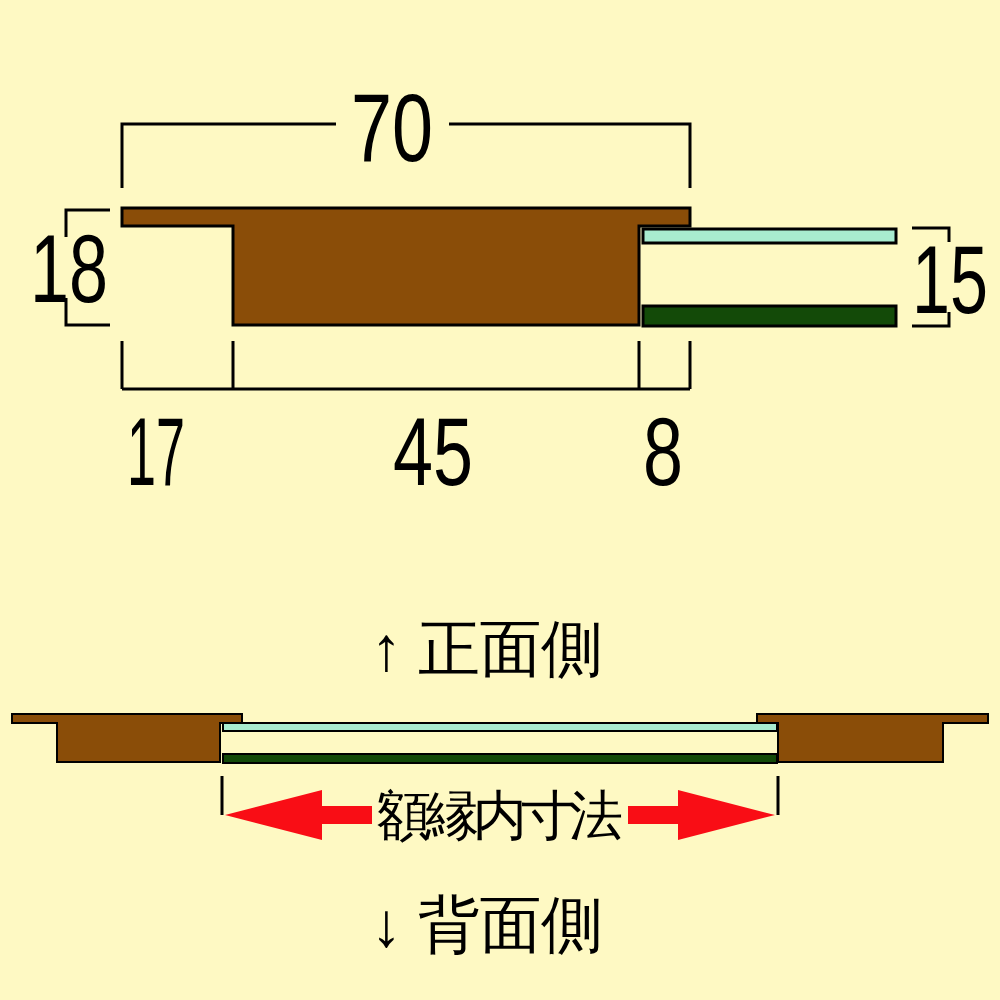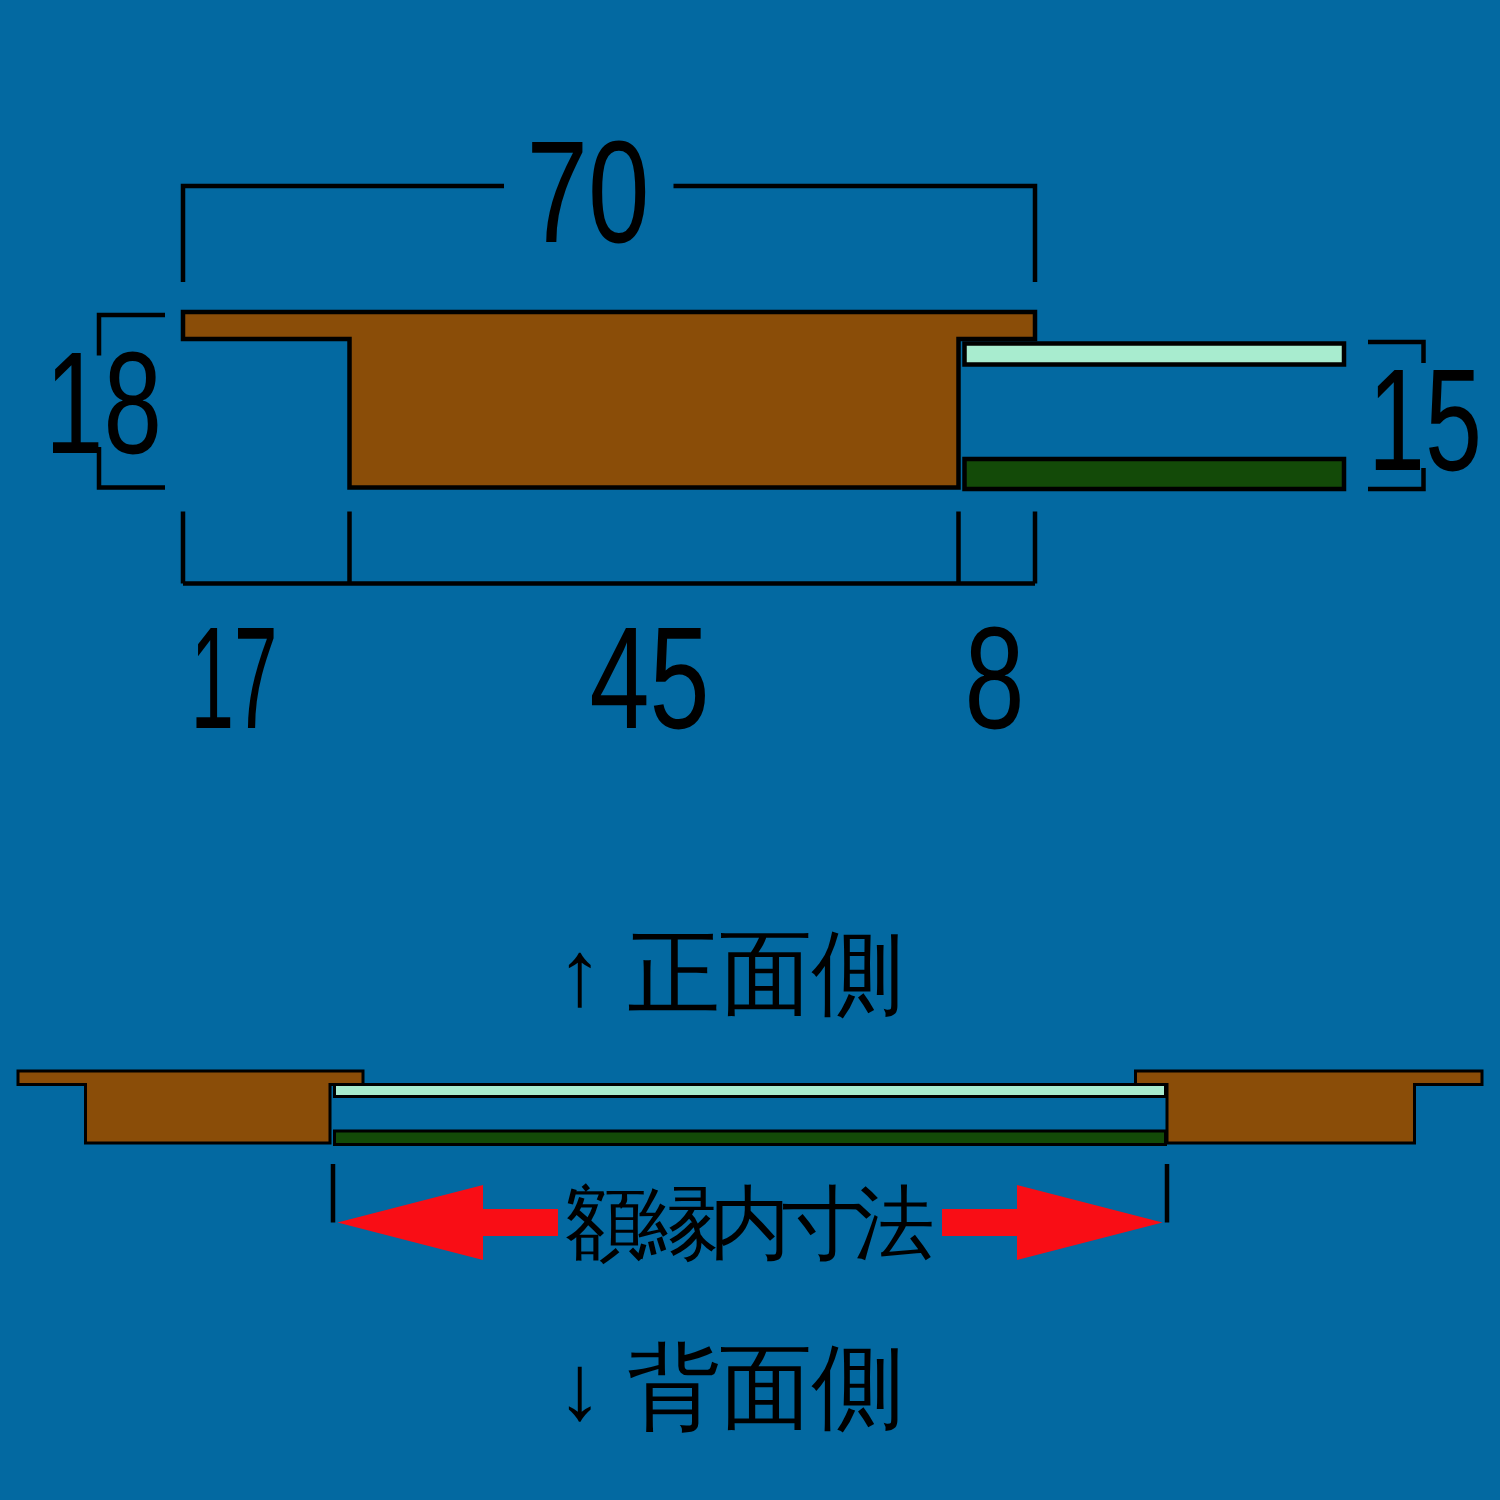--- a/index.html
+++ b/index.html
@@ -1,16 +1,16 @@
 <!DOCTYPE html>
 <html><head>
 <meta charset="utf-8">
 <style>
   html,body{margin:0;padding:0;background:#ffffff;}
-  .page{width:1000px;height:1000px;background:#0369a1;overflow:hidden;}
+  .page{width:1000px;height:1000px;background:#fef9c3;overflow:hidden;}
   svg text{font-family:"Liberation Sans","DejaVu Sans",sans-serif;fill:#000000;}
   .ln{fill:none;stroke:#000000;stroke-width:3;}
 </style>
 </head>
 <body>
 
 <div class="page">
 <svg width="1000" height="1000" viewBox="0 0 1000 1000">
 
   <g>

